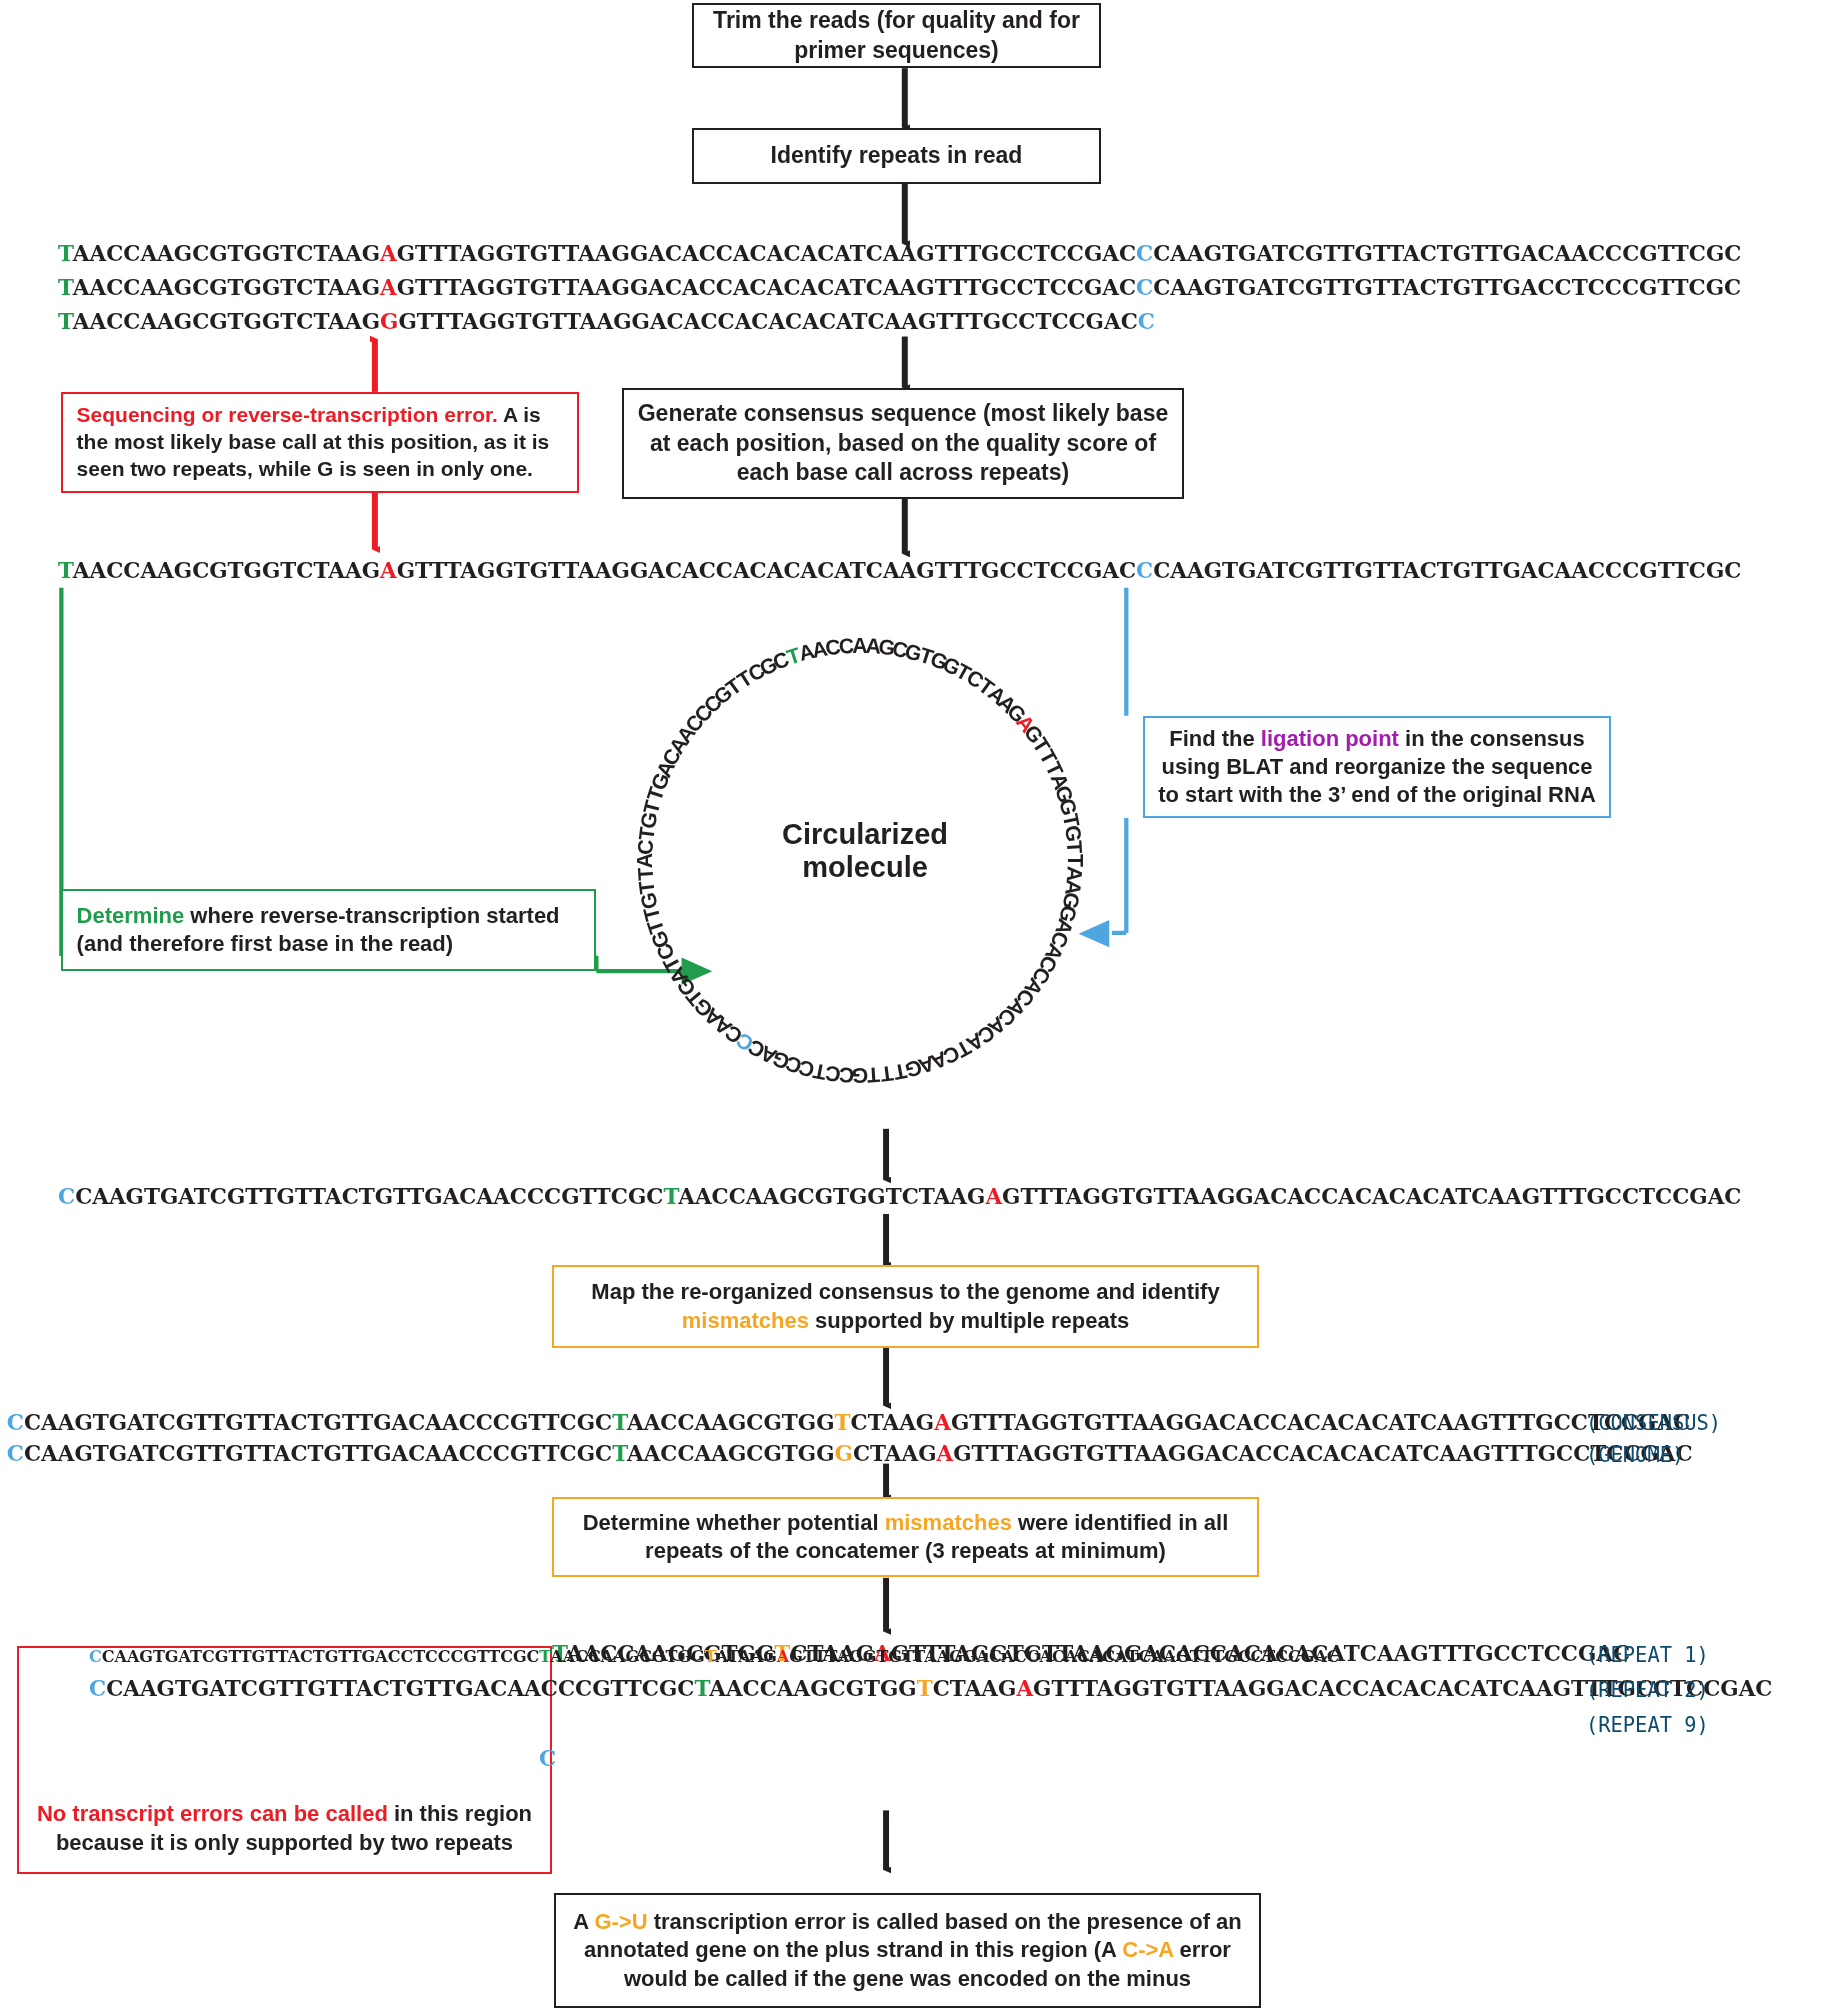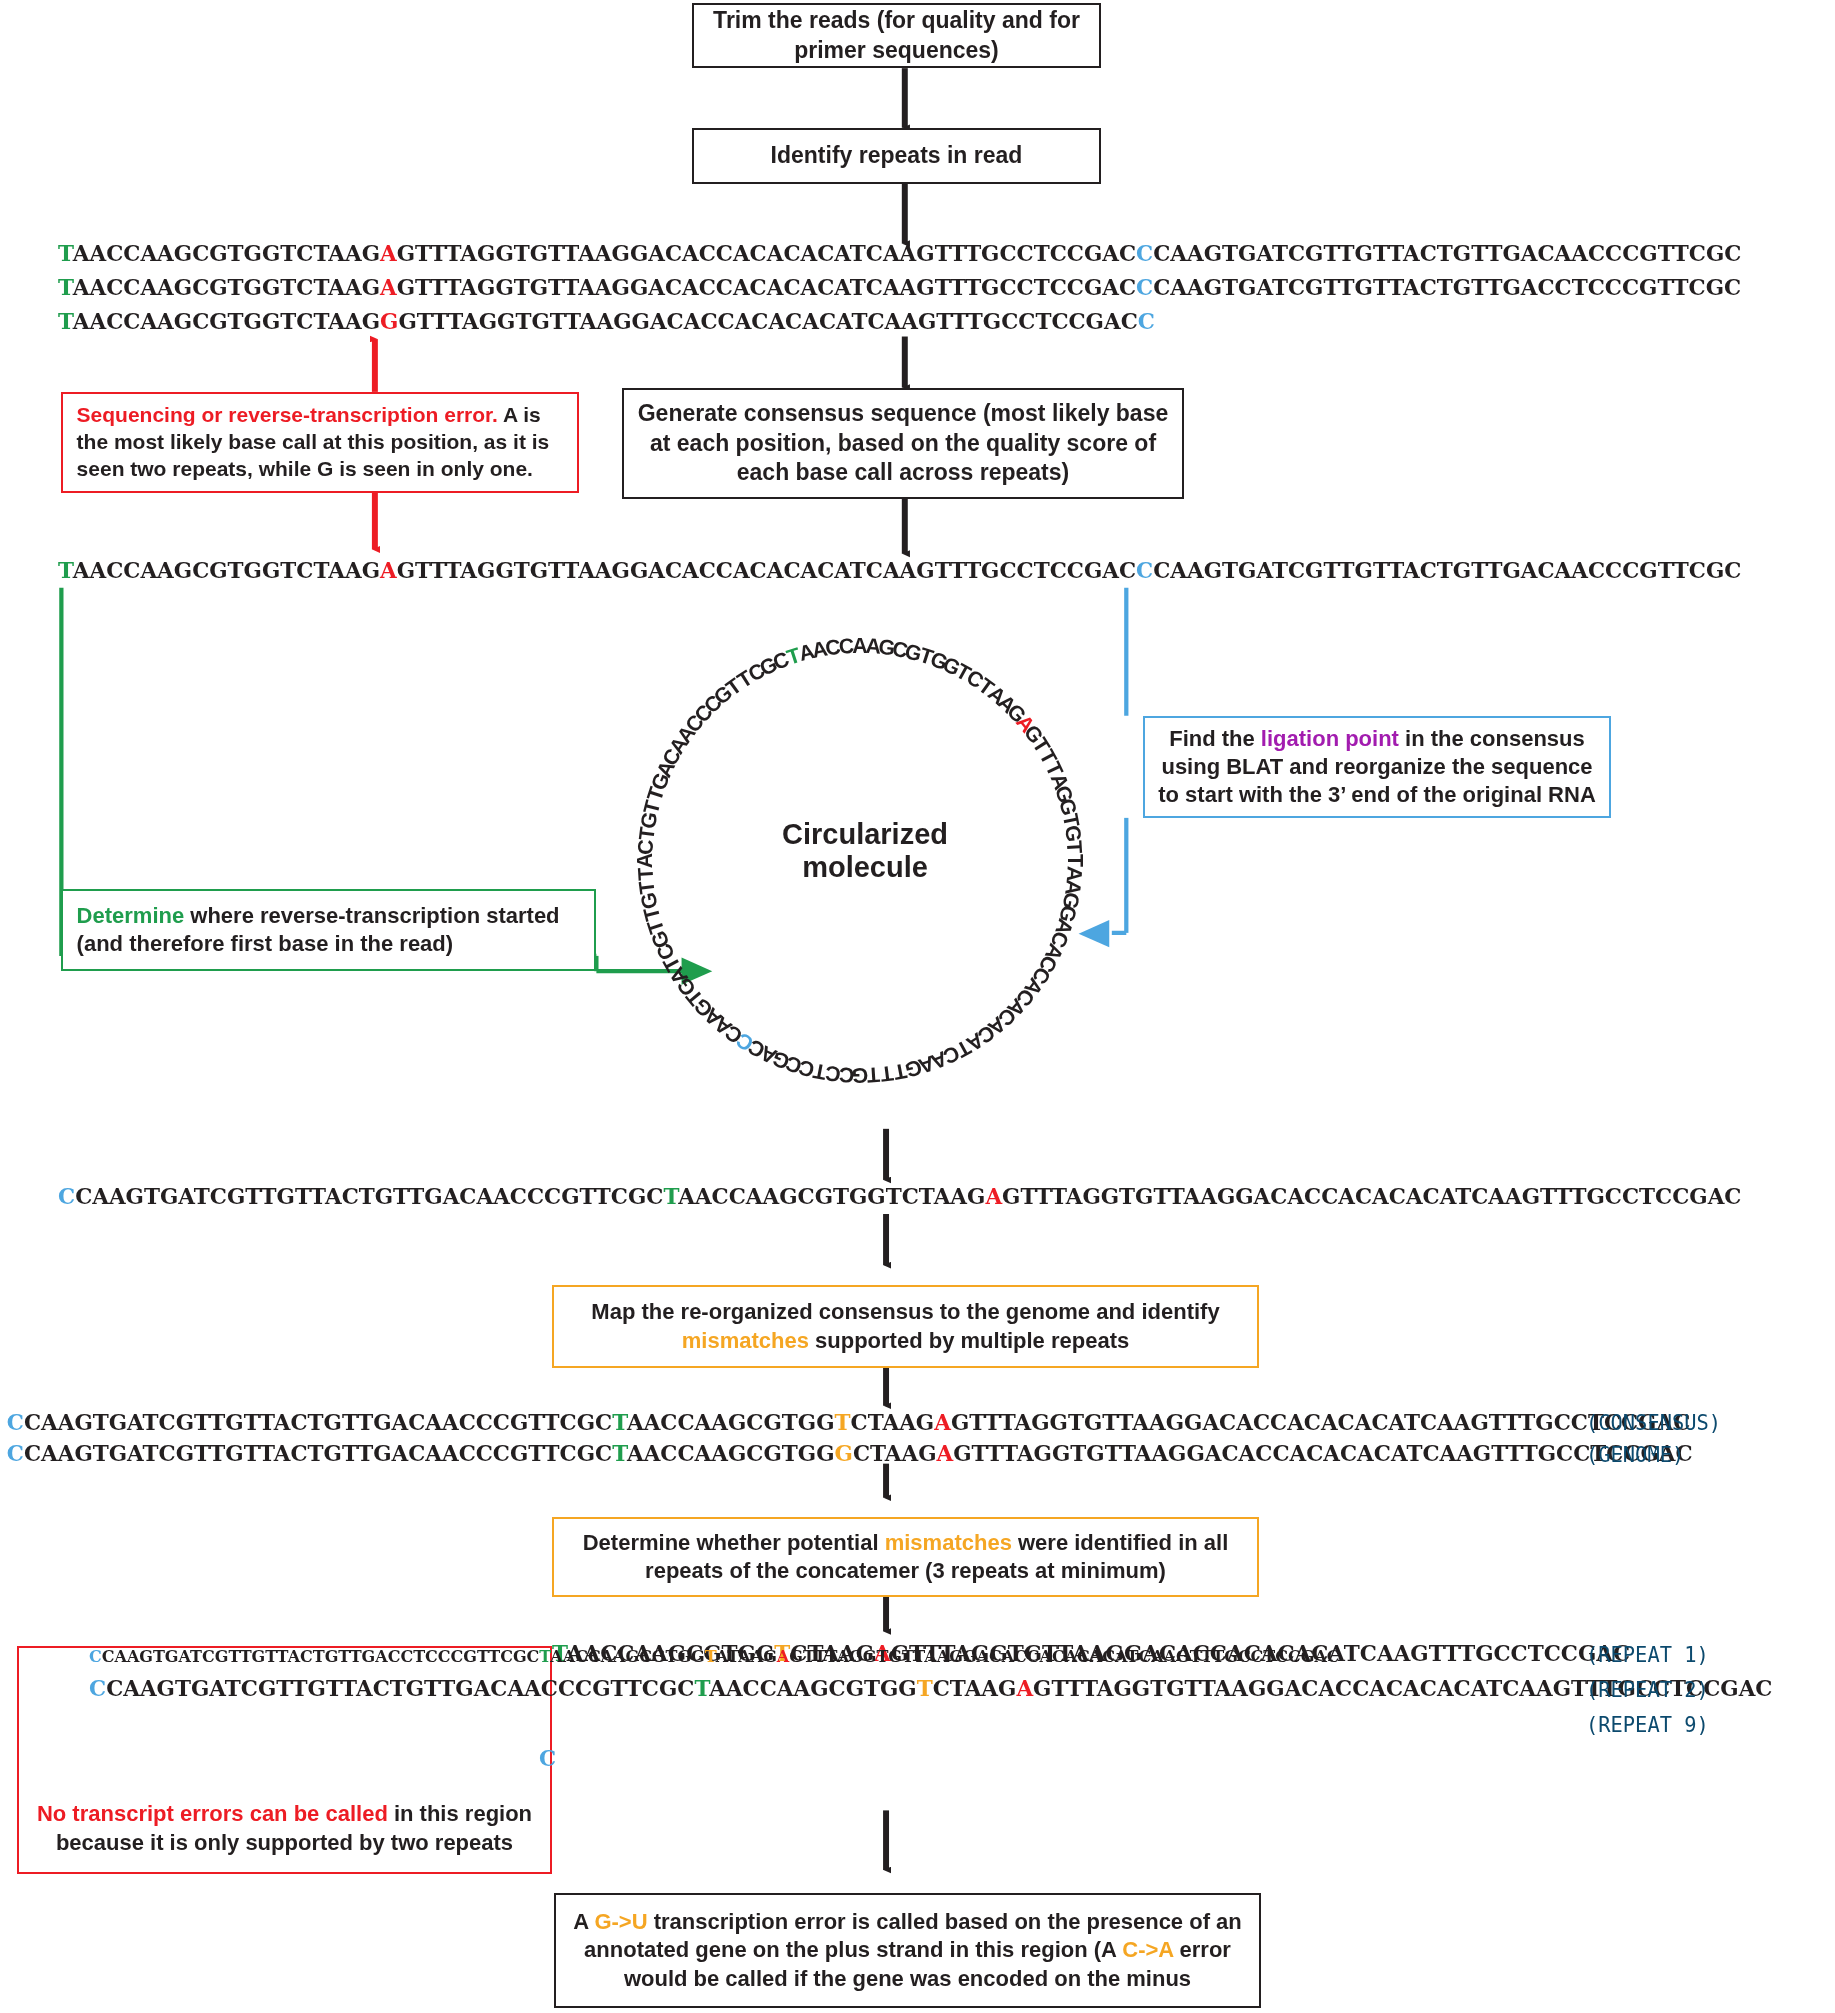--- a/index.html
+++ b/index.html
@@ -16,21 +16,21 @@
     display:flex;align-items:center;justify-content:center;
     text-align:center;
     font-weight:bold;
     color:#231f20;
     line-height:1.28;
     padding:6.8px 10.2px;
   }
   .pbox.red{border-color:#ed1c24;}
   .pbox.green{border-color:#1f9d4d;}
   .pbox.blue{border-color:#4da6e0;}
-  .pbox.orange{border-color:#f5a623;margin-top:20px;}
+  .pbox.orange{border-color:#f5a623;}
   .pbox.left{text-align:left;justify-content:flex-end;}
 
   .t-red{color:#ed1c24;}
   .t-green{color:#1f9d4d;}
   .t-blue{color:#a21caf;}
   .t-orange{color:#f5a623;}
 
   
   .seq{
     position:absolute;

